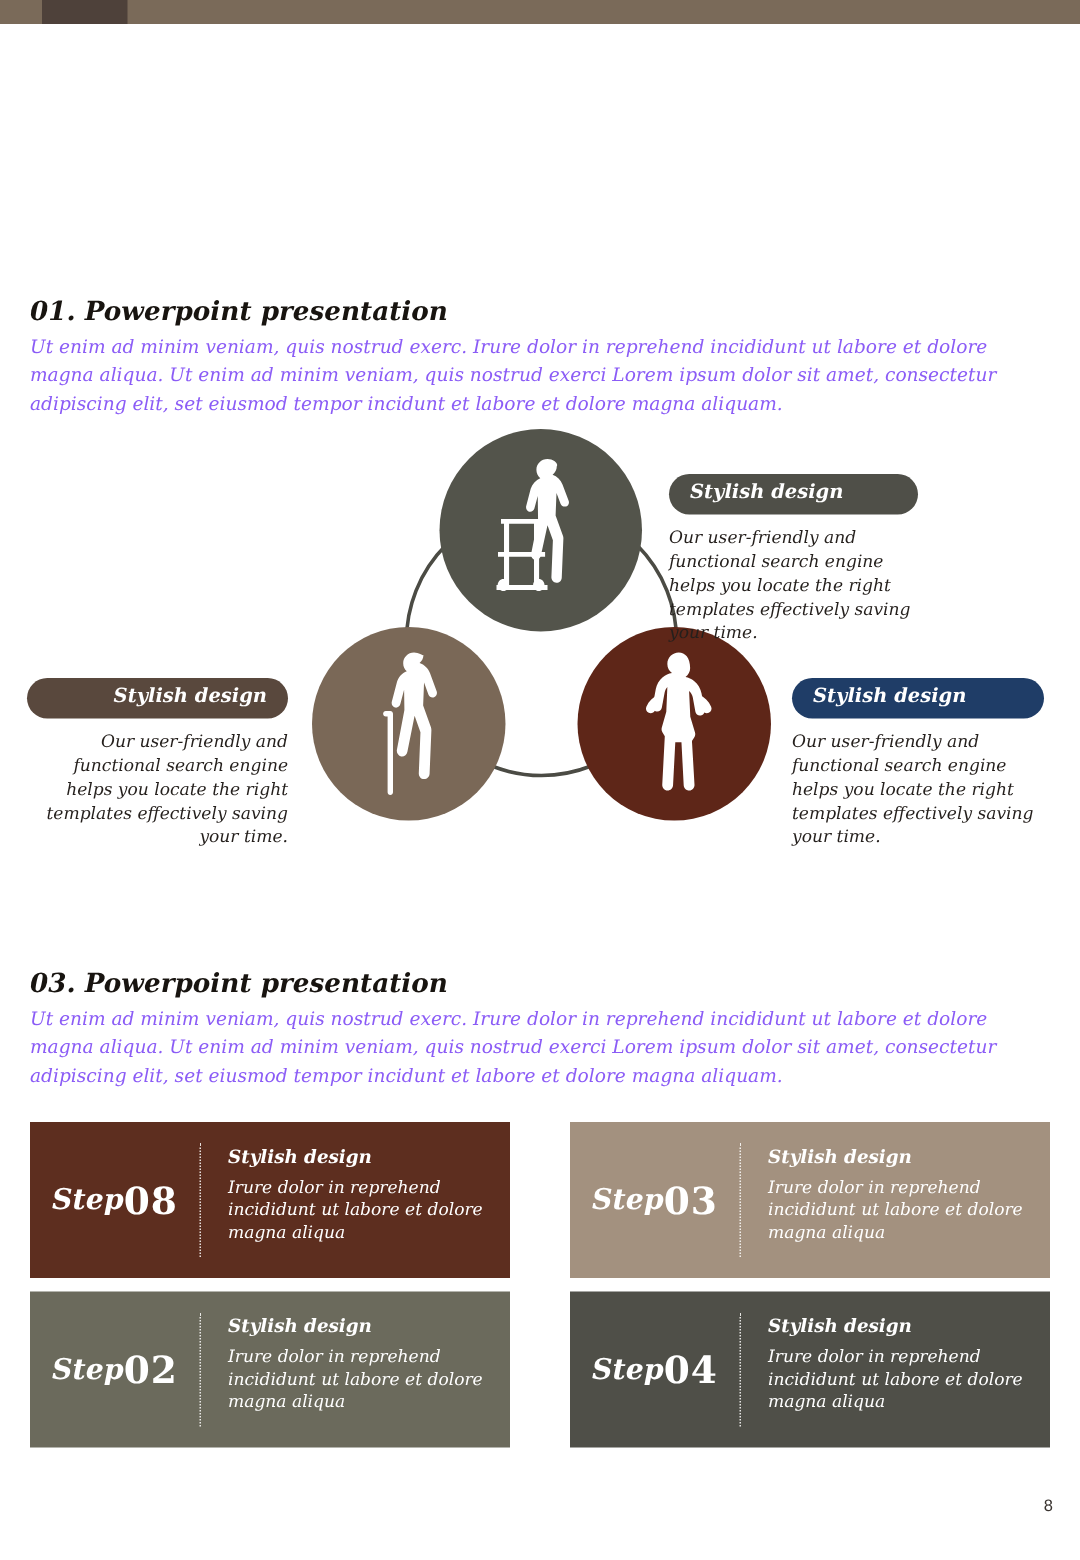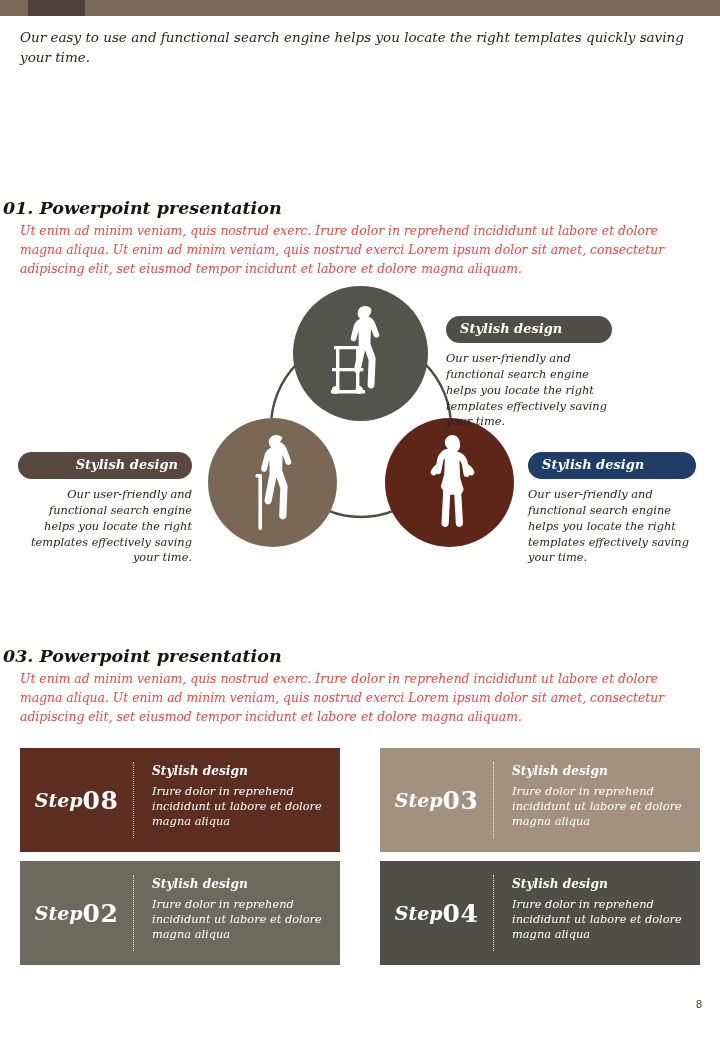--- a/index.html
+++ b/index.html
@@ -61,35 +61,35 @@
     font-size: 13.5px;
     line-height: 1.45;
     color: #241f1c;
     margin: 0;
     width: 672px;
   }
 
   
   .section-heading {
     position: absolute;
-    left: 3px;
+    left: 20px;
     font-style: italic;
     font-weight: 700;
     font-size: 17.5px;
     color: #181410;
     letter-spacing: 0px;
   }
   .section-body {
     position: absolute;
     left: 20px;
     width: 682px;
     font-style: italic;
     font-size: 12.4px;
     line-height: 1.52;
-    color: #ef4444;
+    color: #8b5cf6;
   }
 
   #sec1-head { top: 198px; }
   #sec1-body { top: 222px; }
   #sec2-head { top: 646px; }
   #sec2-body { top: 670px; }
 
   
   .diagram {
     position: absolute;
@@ -216,21 +216,20 @@
   }
 </style>
 </head>
 <body>
 
 <div class="topbar">
   <div class="topbar-accent"></div>
 </div>
 
 <div class="header">
-  <div class="slide-sub">Our easy to use and functional search engine helps you locate the right templates quickly saving your time.</div>
 </div>
 
 <div id="sec1-head" class="section-heading">01. Powerpoint presentation</div>
 <div id="sec1-body" class="section-body">Ut enim ad minim veniam, quis nostrud exerc. Irure dolor in reprehend incididunt ut labore et dolore magna aliqua. Ut enim ad minim veniam, quis nostrud exerci  Lorem ipsum dolor sit amet, consectetur adipiscing elit, set eiusmod tempor incidunt et labore et dolore  magna aliquam.</div>
 
 <div class="diagram">
 
   <svg class="ring-svg" width="720" height="290" viewBox="0 0 720 290">
     <circle cx="361" cy="145" r="90" fill="none" stroke="#4b4b44" stroke-width="2.4"></circle>
   </svg>

